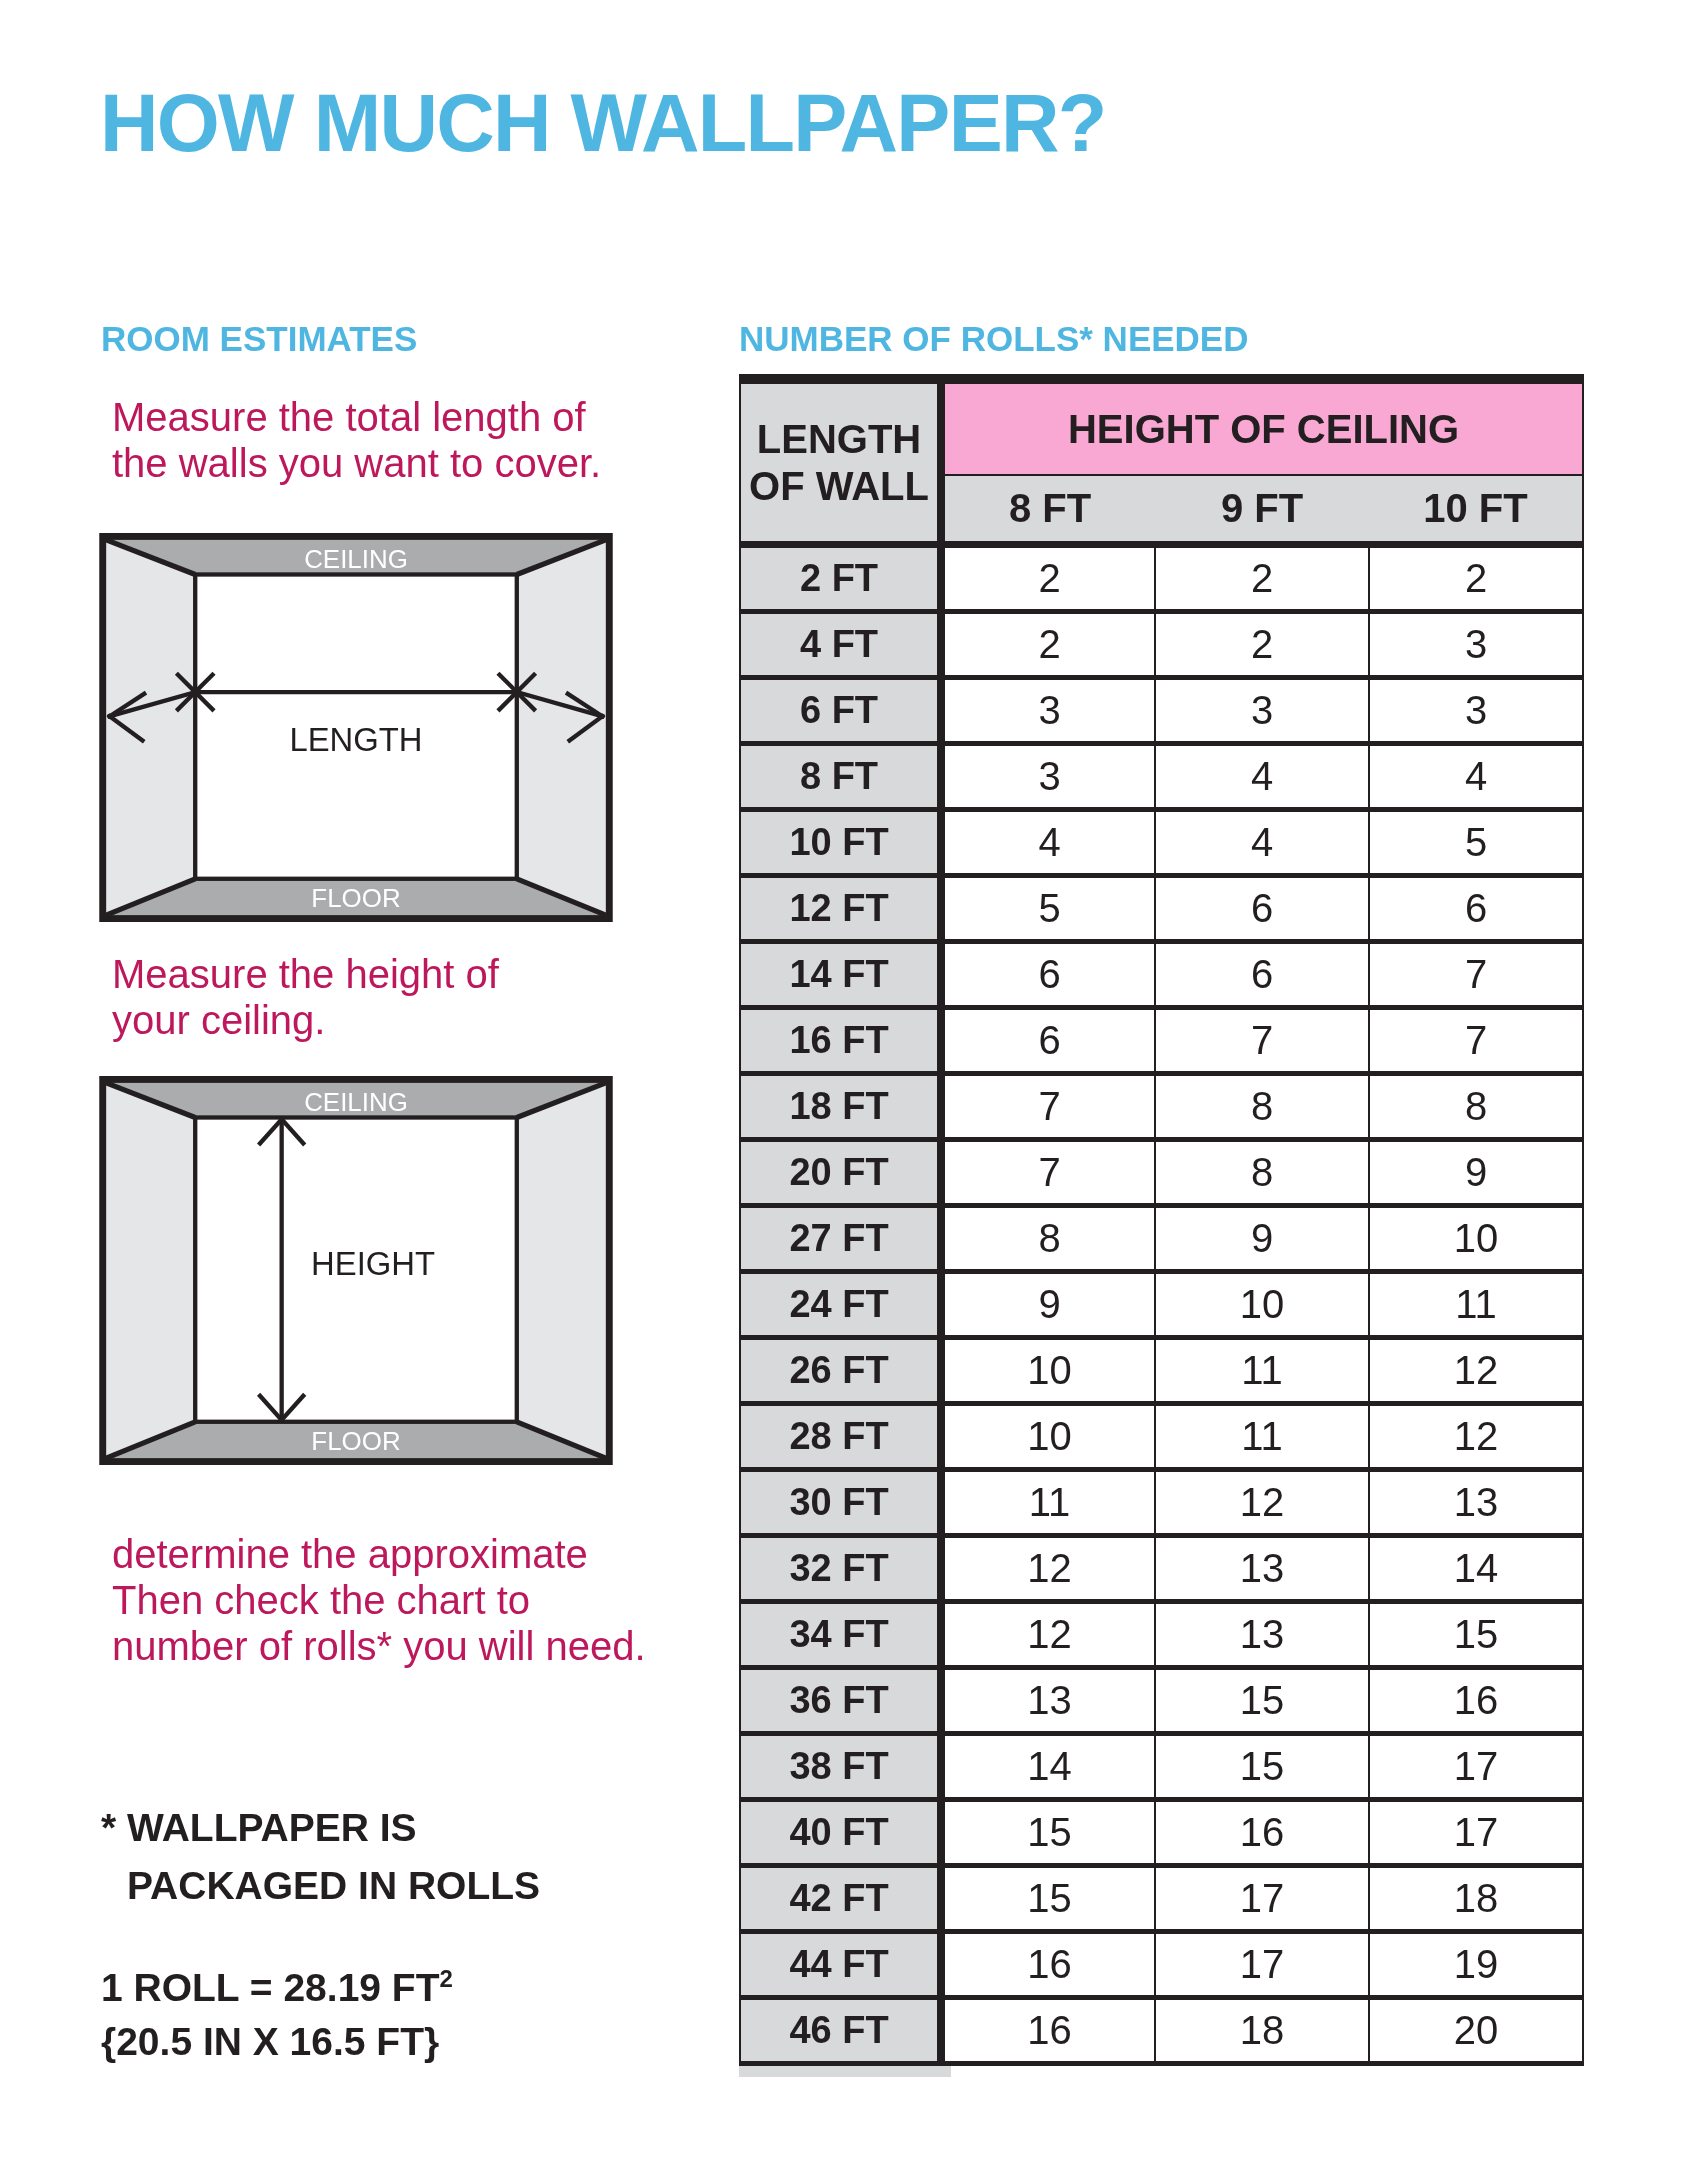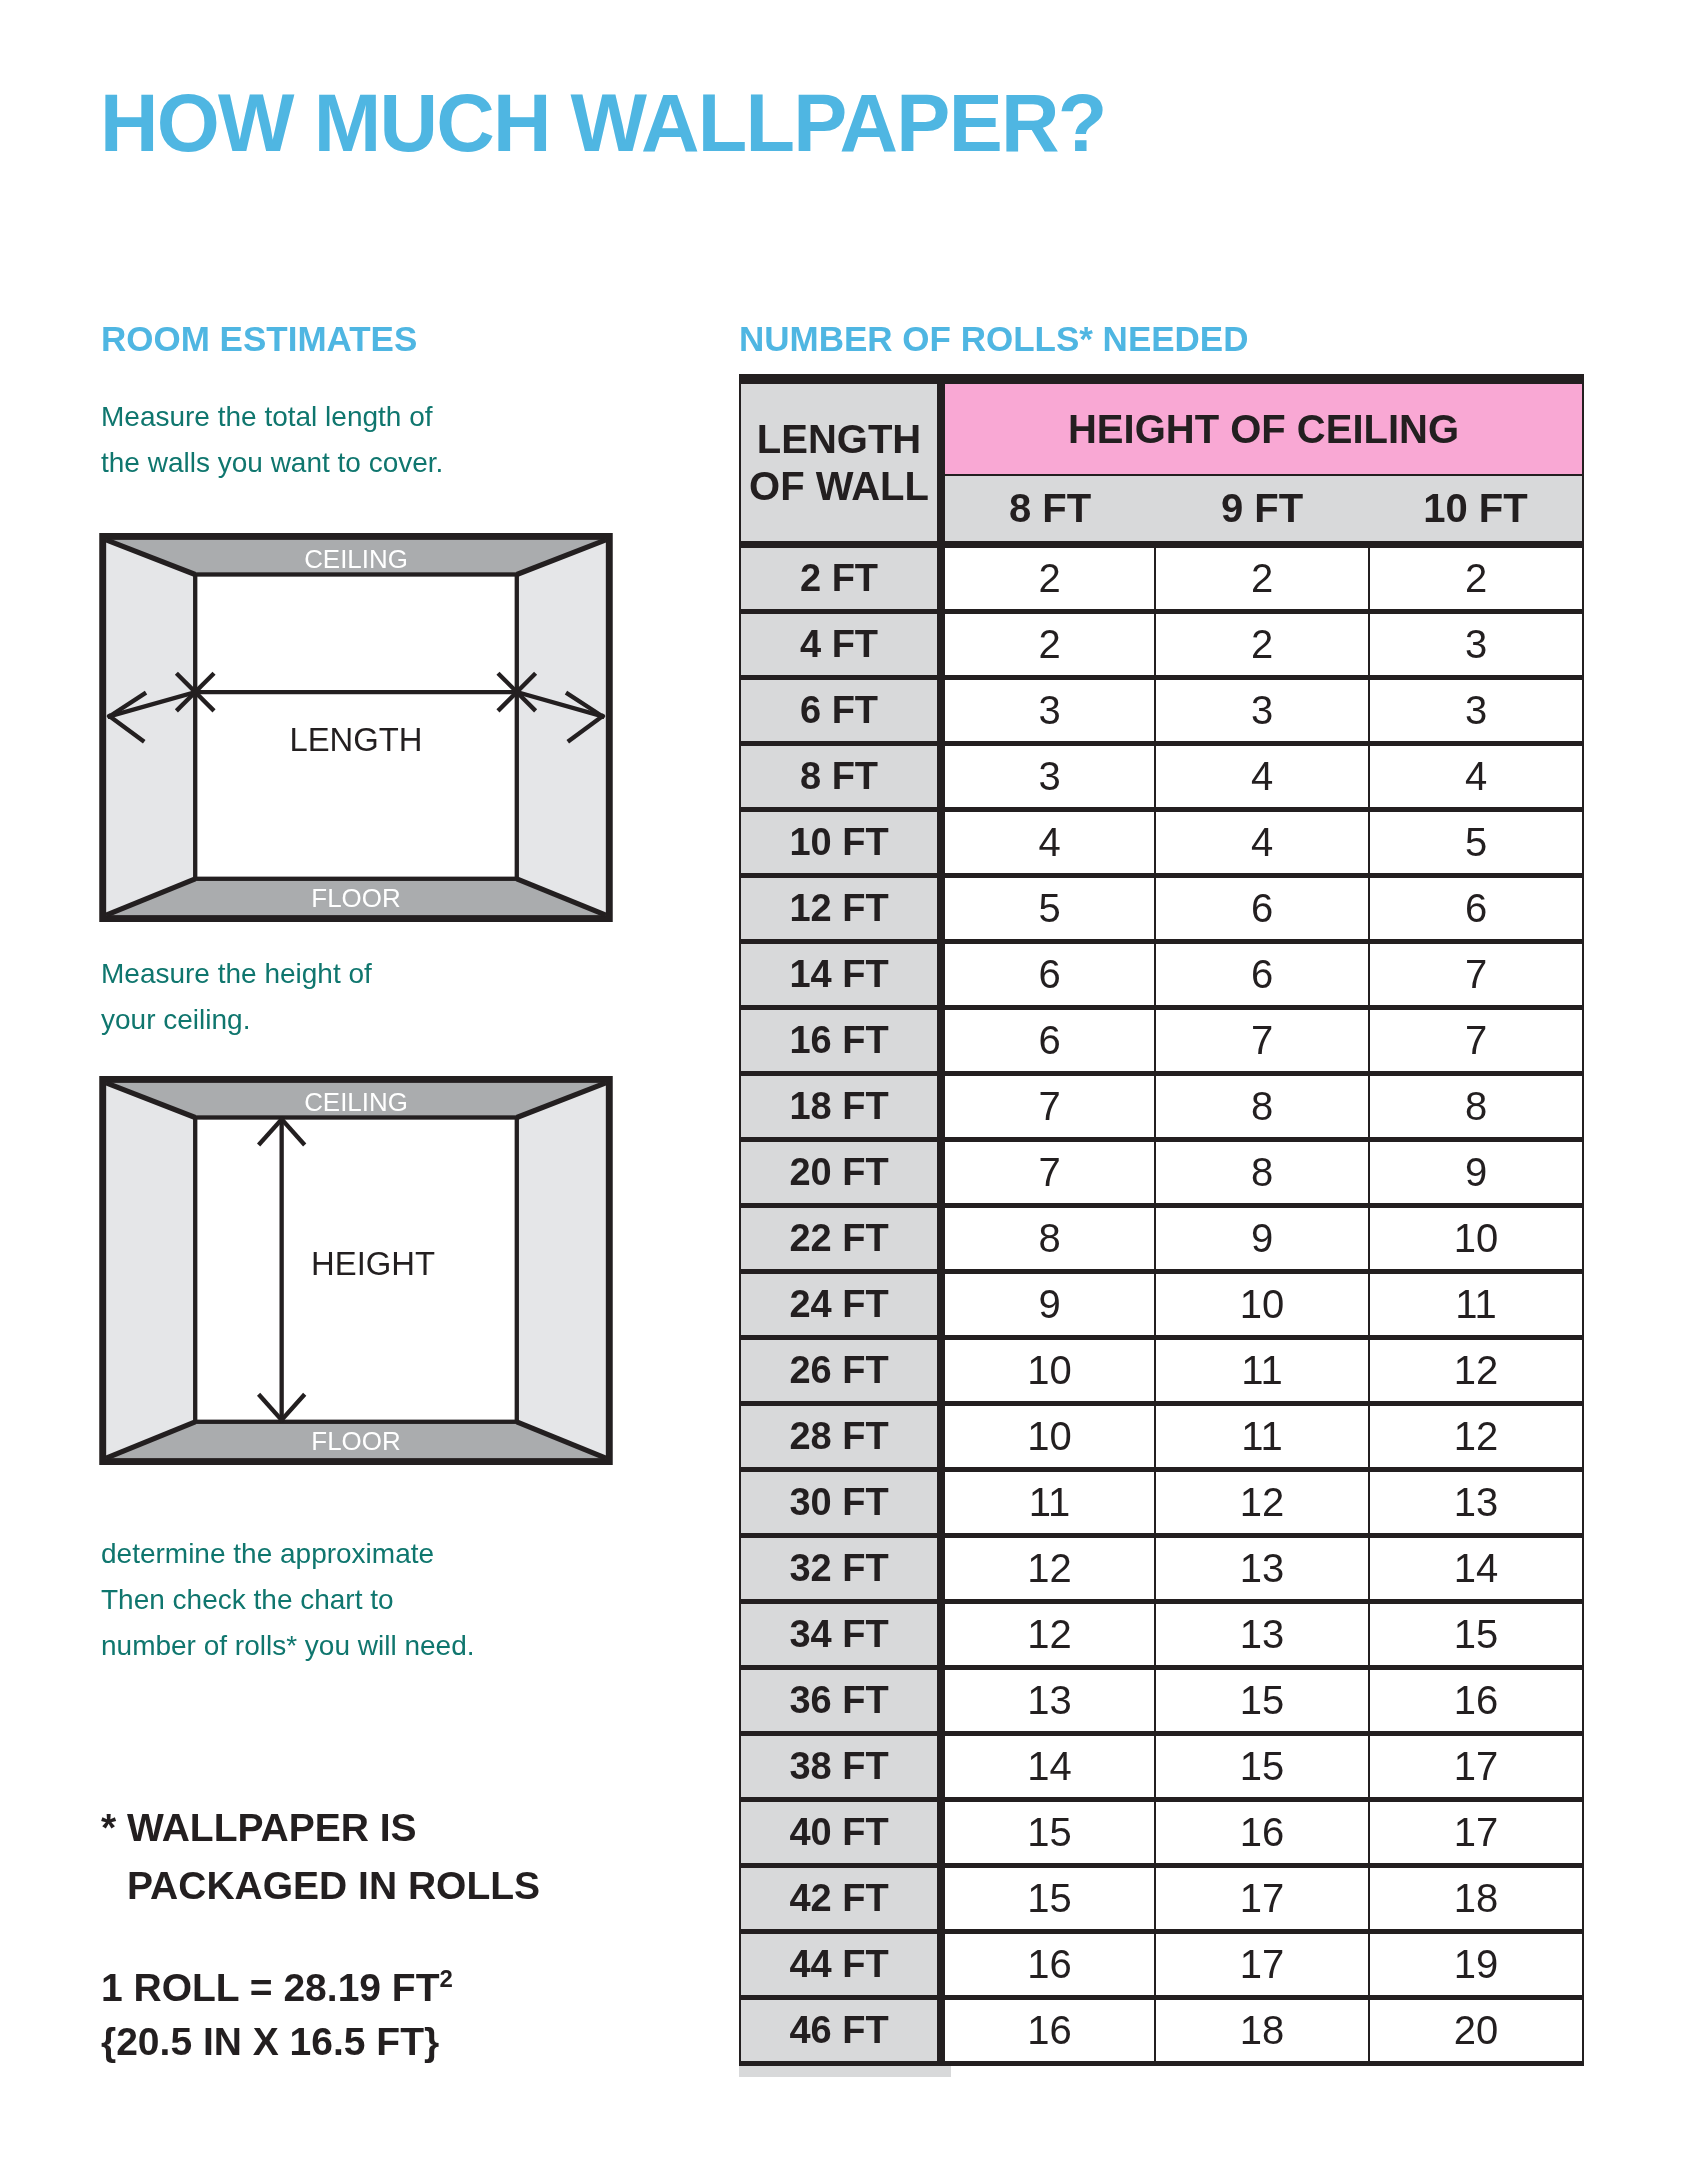--- a/index.html
+++ b/index.html
@@ -11,21 +11,21 @@
     position:absolute; left:100px; top:83px; margin:0;
     font-size:81px; font-weight:bold; letter-spacing:-1.7px; line-height:1;
     color:#4fb6e2; white-space:nowrap;
   }
   .section-heading{
     position:absolute; margin:0; font-size:35px; font-weight:bold; color:#4fb6e2;
     line-height:1.1; white-space:nowrap;
   }
   .heading-left{ left:101px; top:320px; }
   .heading-table{ left:739px; top:320px; width:844px; text-align:left; }
-  .body-text{ position:absolute; left:101px; font-size:28px; line-height:46px; color:#0f766e; }
+  .body-text{ position:absolute; left:112px; font-size:40px; line-height:46px; color:#be185d; }
   .step1{ top:394px; }
   .step2{ top:951px; }
   .step3{ top:1531px; }
   .diagram{ position:absolute; left:99px; width:514px; height:389px; }
   .diagram1{ top:533px; }
   .diagram2{ top:1076px; }
   .footnote{
     position:absolute; left:101px; top:1799px; font-size:39px; font-weight:bold;
     line-height:58px; color:#231f20;
   }
@@ -231,21 +231,21 @@
             <td>8</td>
             <td>8</td>
           </tr>
           <tr class="data-row">
             <th>20 FT</th>
             <td>7</td>
             <td>8</td>
             <td>9</td>
           </tr>
           <tr class="data-row">
-            <th>22 FT</th>
+            <th>27 FT</th>
             <td>8</td>
             <td>9</td>
             <td>10</td>
           </tr>
           <tr class="data-row">
             <th>24 FT</th>
             <td>9</td>
             <td>10</td>
             <td>11</td>
           </tr>

